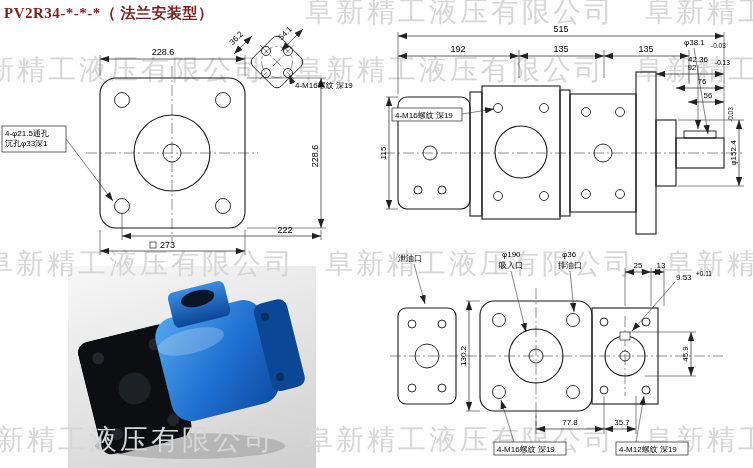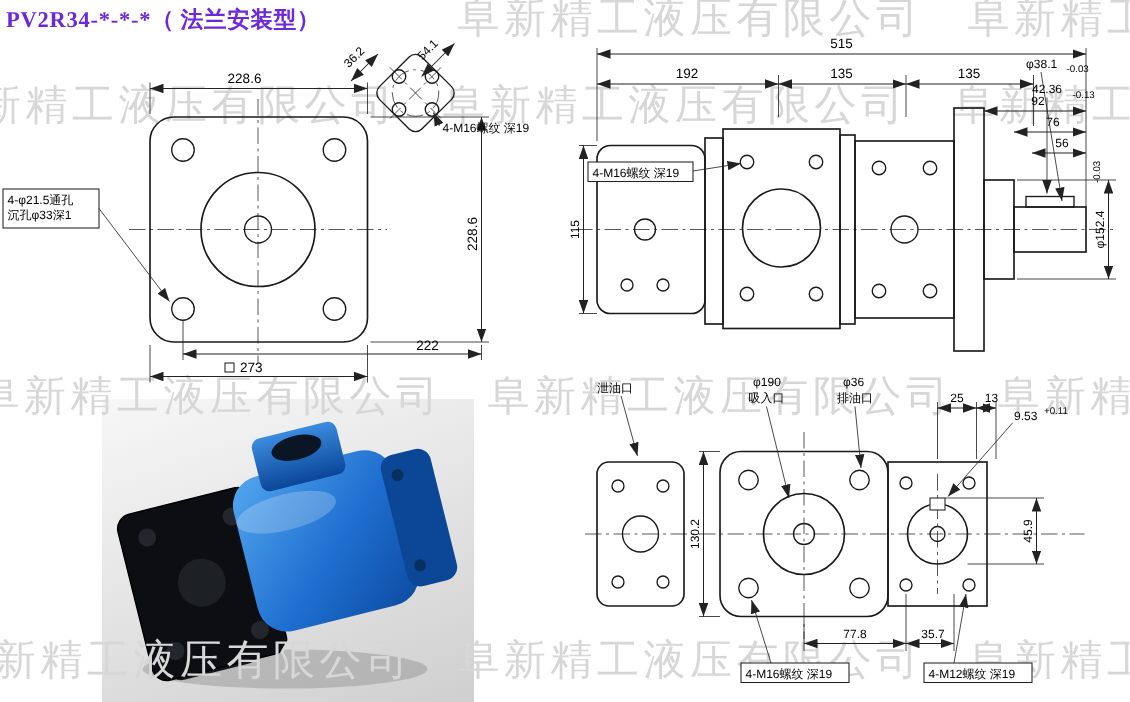--- a/index.html
+++ b/index.html
@@ -1,19 +1,19 @@
 <!DOCTYPE html>
 <html><head>
 <meta charset="utf-8">
 <style>
   html,body{margin:0;padding:0;background:#fff;}
   .page{position:relative;width:753px;height:468px;background:#fff;overflow:hidden;
         font-family:"Liberation Sans","DejaVu Sans",sans-serif;}
   .title{position:absolute;left:4px;top:4px;z-index:4;font-family:"Liberation Serif","DejaVu Serif",serif;
-         font-weight:bold;font-size:15px;color:#6d28d9;letter-spacing:.5px;white-space:nowrap;}
+         font-weight:bold;font-size:15px;color:#7f1d1d;letter-spacing:.5px;white-space:nowrap;}
   .wm{position:absolute;z-index:2;white-space:nowrap;font-size:28px;letter-spacing:3px;
       color:#d7d7d7;line-height:1;user-select:none;}
   .wm span{margin-right:30px;}
   .photo{position:absolute;left:68px;top:266px;width:248px;height:202px;z-index:1;
          background:linear-gradient(160deg,#f7f7f7 0%,#e6e6e6 45%,#cfcfcf 100%);}
   svg.view{position:absolute;z-index:3;overflow:visible;}
   #v1{left:0;top:22px;}
   #v2{left:378px;top:12px;}
   #v3{left:378px;top:246px;}
   svg text{font-family:"Liberation Sans","DejaVu Sans",sans-serif;fill:#000;font-size:9px;}

